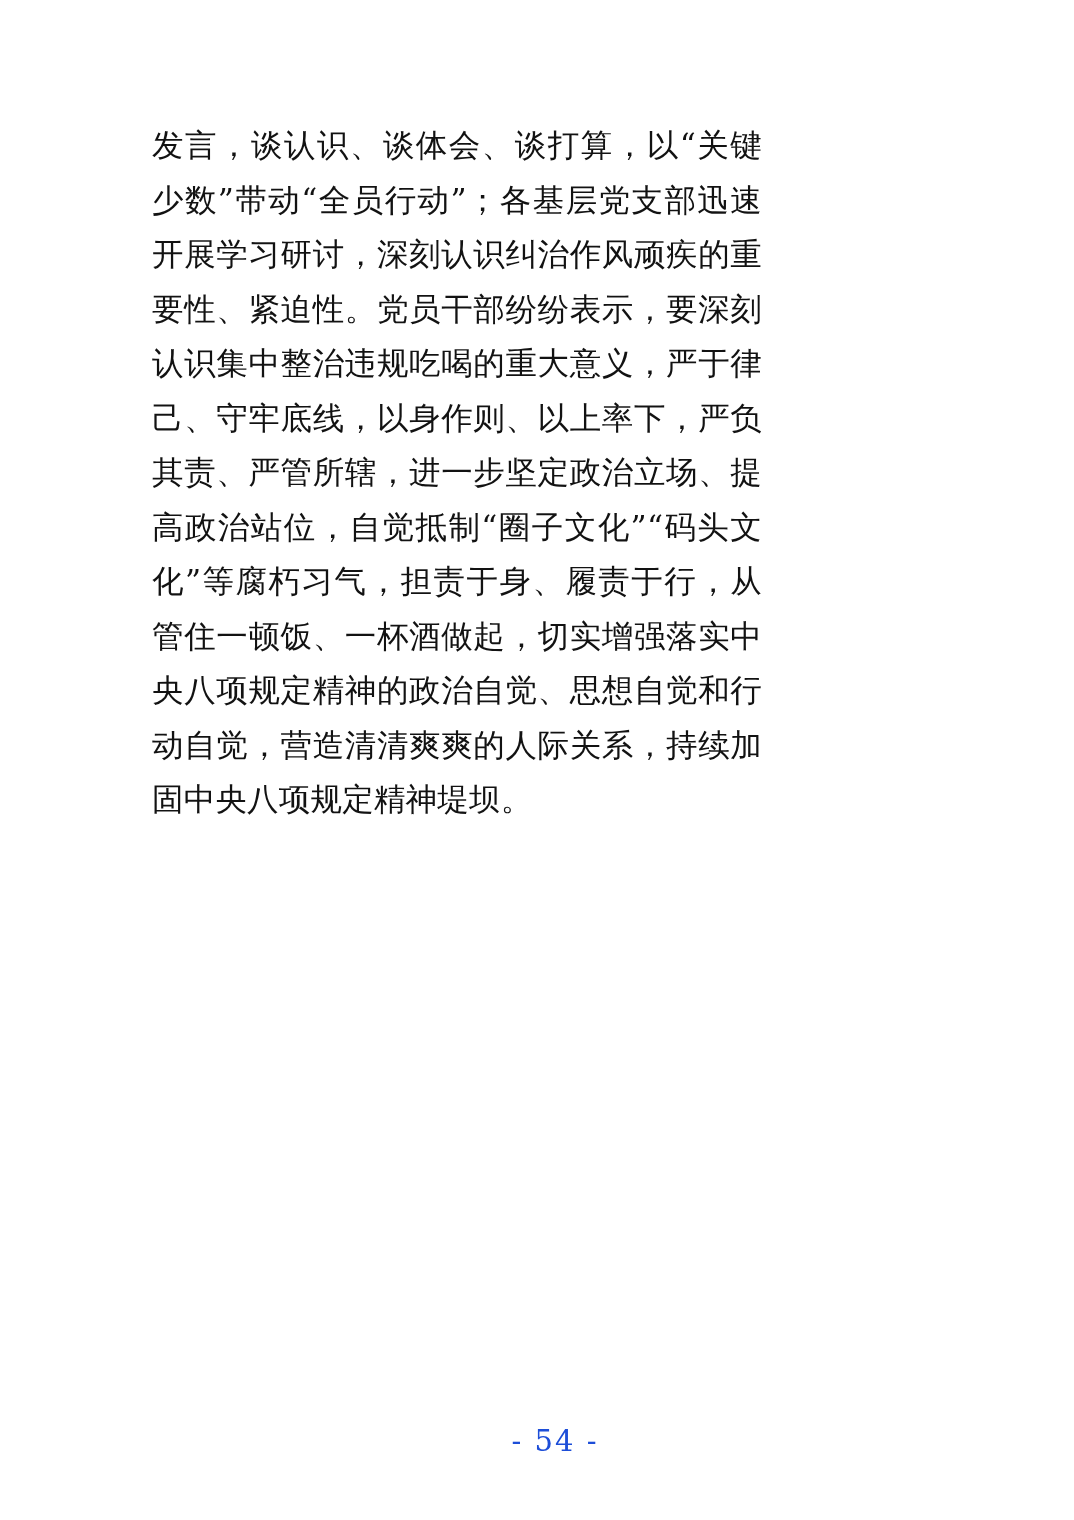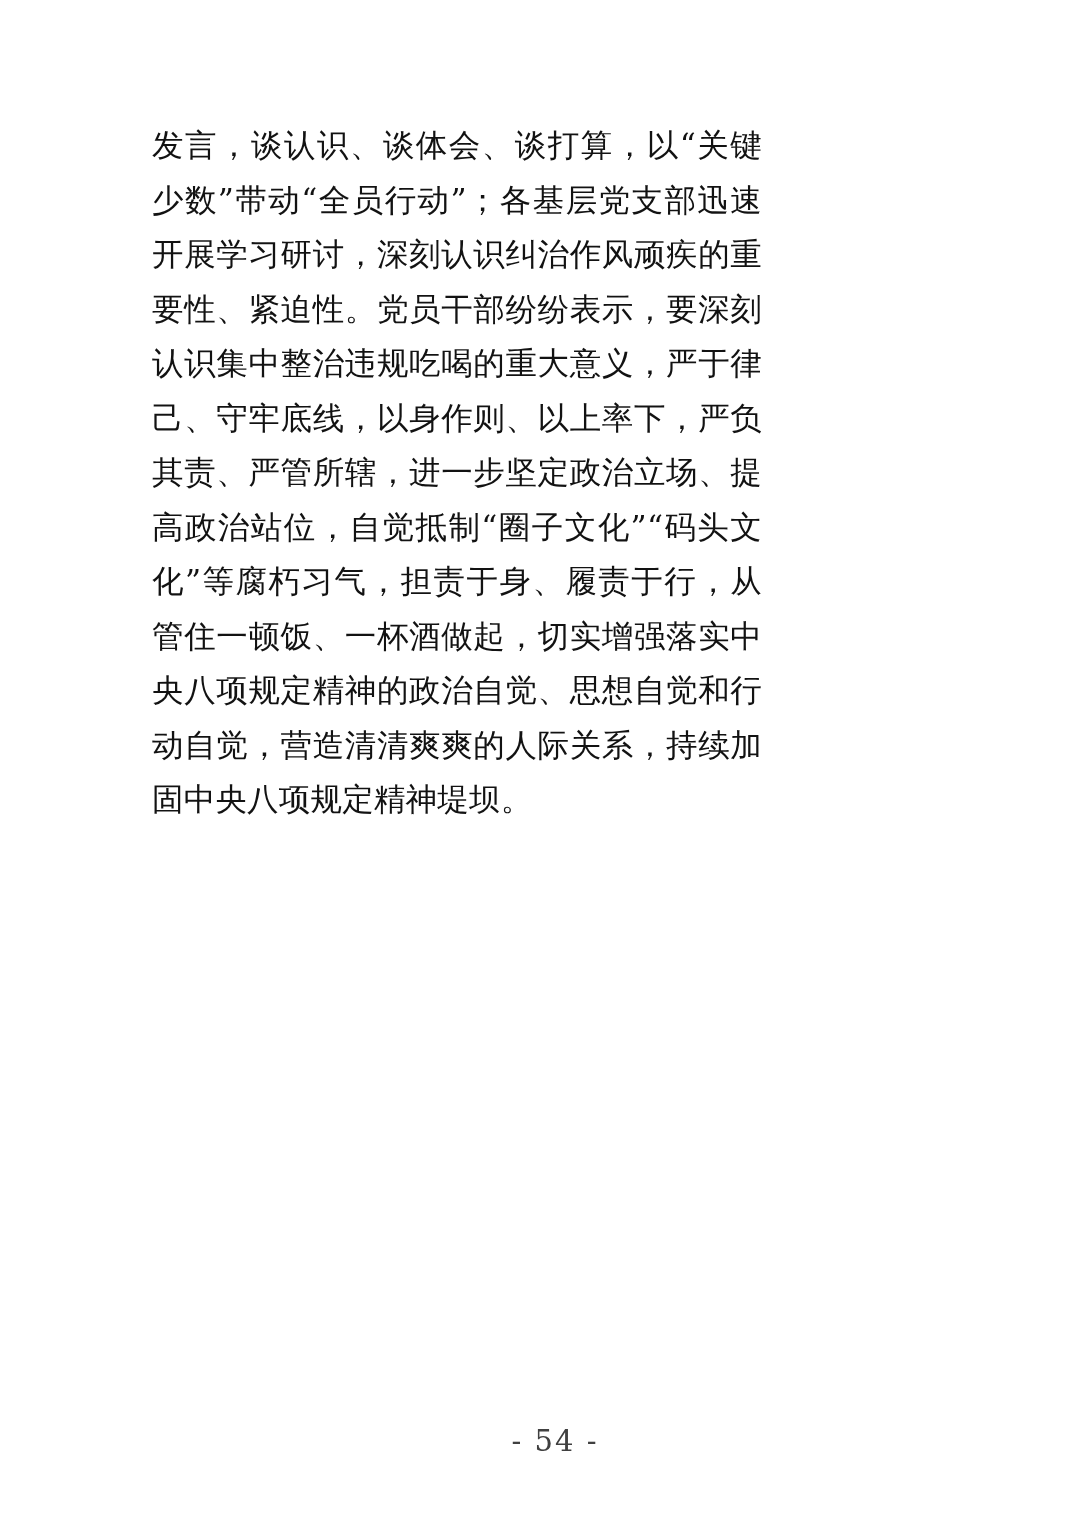--- a/index.html
+++ b/index.html
@@ -40,21 +40,21 @@
     text-indent: 63px;
   }
   .footer {
     position: absolute;
     left: 0;
     right: 8px;
     bottom: 62px;
     text-align: center;
     font-size: 29px;
     letter-spacing: 2px;
-    color: #404040;
+    color: #1d4ed8;
     font-family: "DejaVu Serif", "Liberation Serif", serif;
     padding-left: 44px;
   }
 </style>
 </head>
 <body>
 
 <div class="page">
   <div class="body-text">
     <p class="para">发言，谈认识、谈体会、谈打算，以“关键少数”带动“全员行动”；各基层党支部迅速开展学习研讨，深刻认识纠治作风顽疾的重要性、紧迫性。党员干部纷纷表示，要深刻认识集中整治违规吃喝的重大意义，严于律己、守牢底线，以身作则、以上率下，严负其责、严管所辖，进一步坚定政治立场、提高政治站位，自觉抵制“圈子文化”“码头文化”等腐朽习气，担责于身、履责于行，从管住一顿饭、一杯酒做起，切实增强落实中央八项规定精神的政治自觉、思想自觉和行动自觉，营造清清爽爽的人际关系，持续加固中央八项规定精神堤坝。</p>

